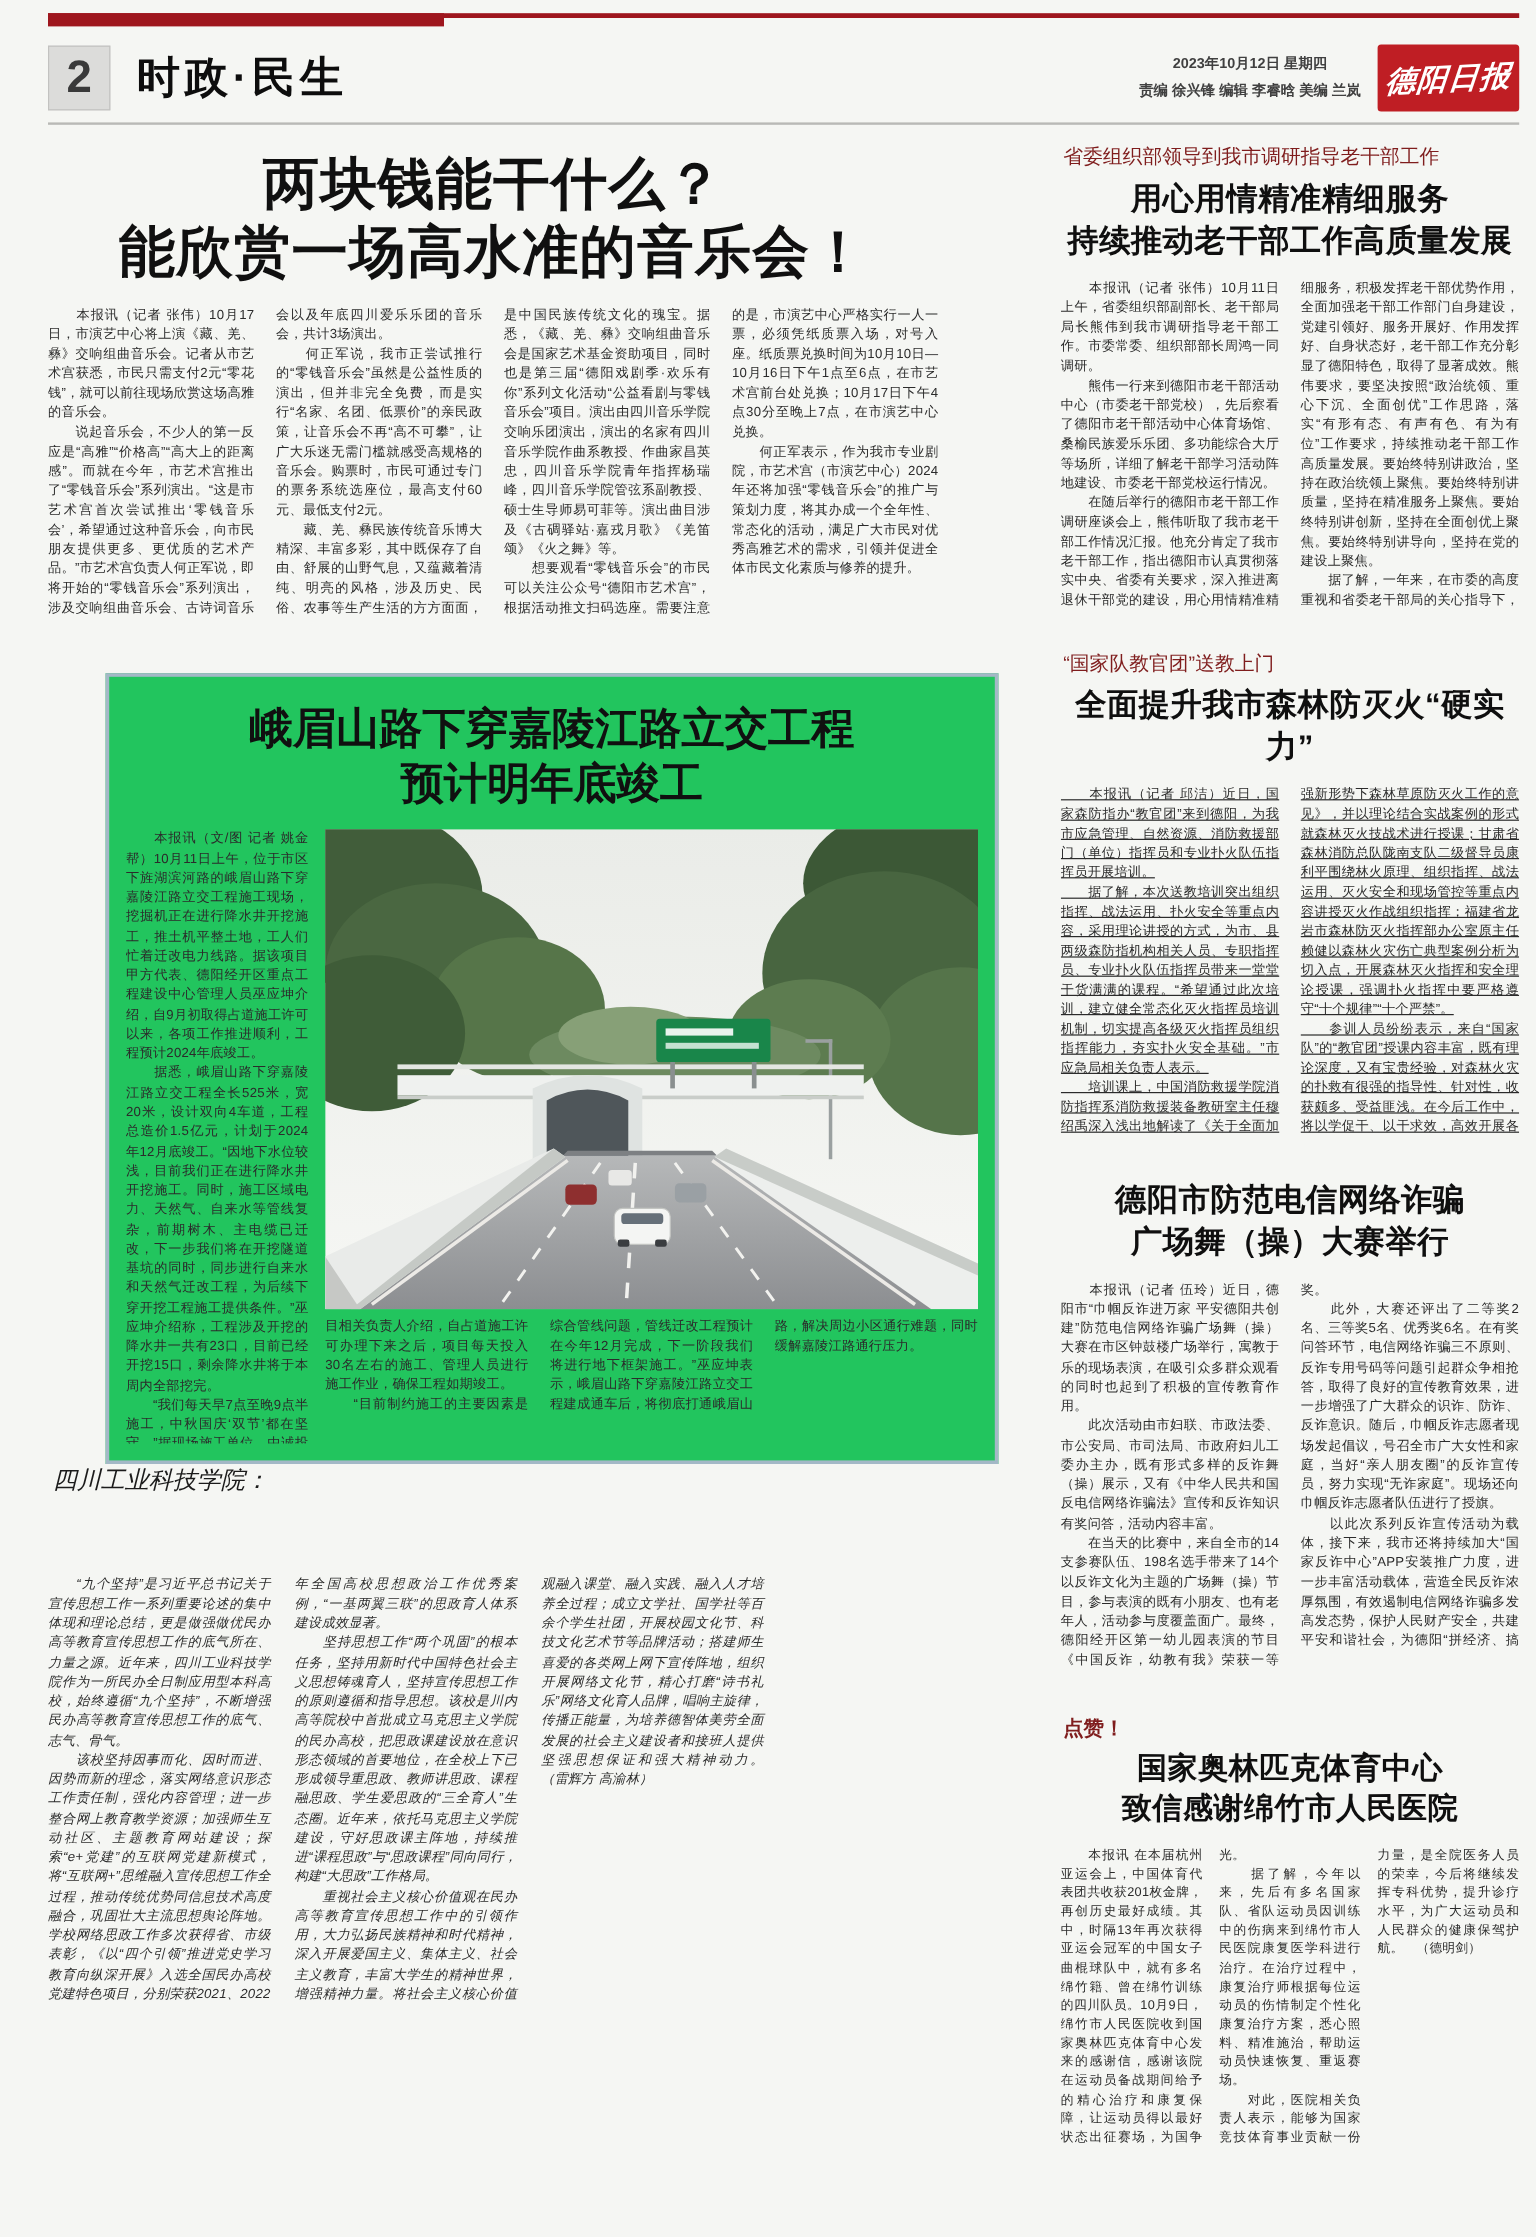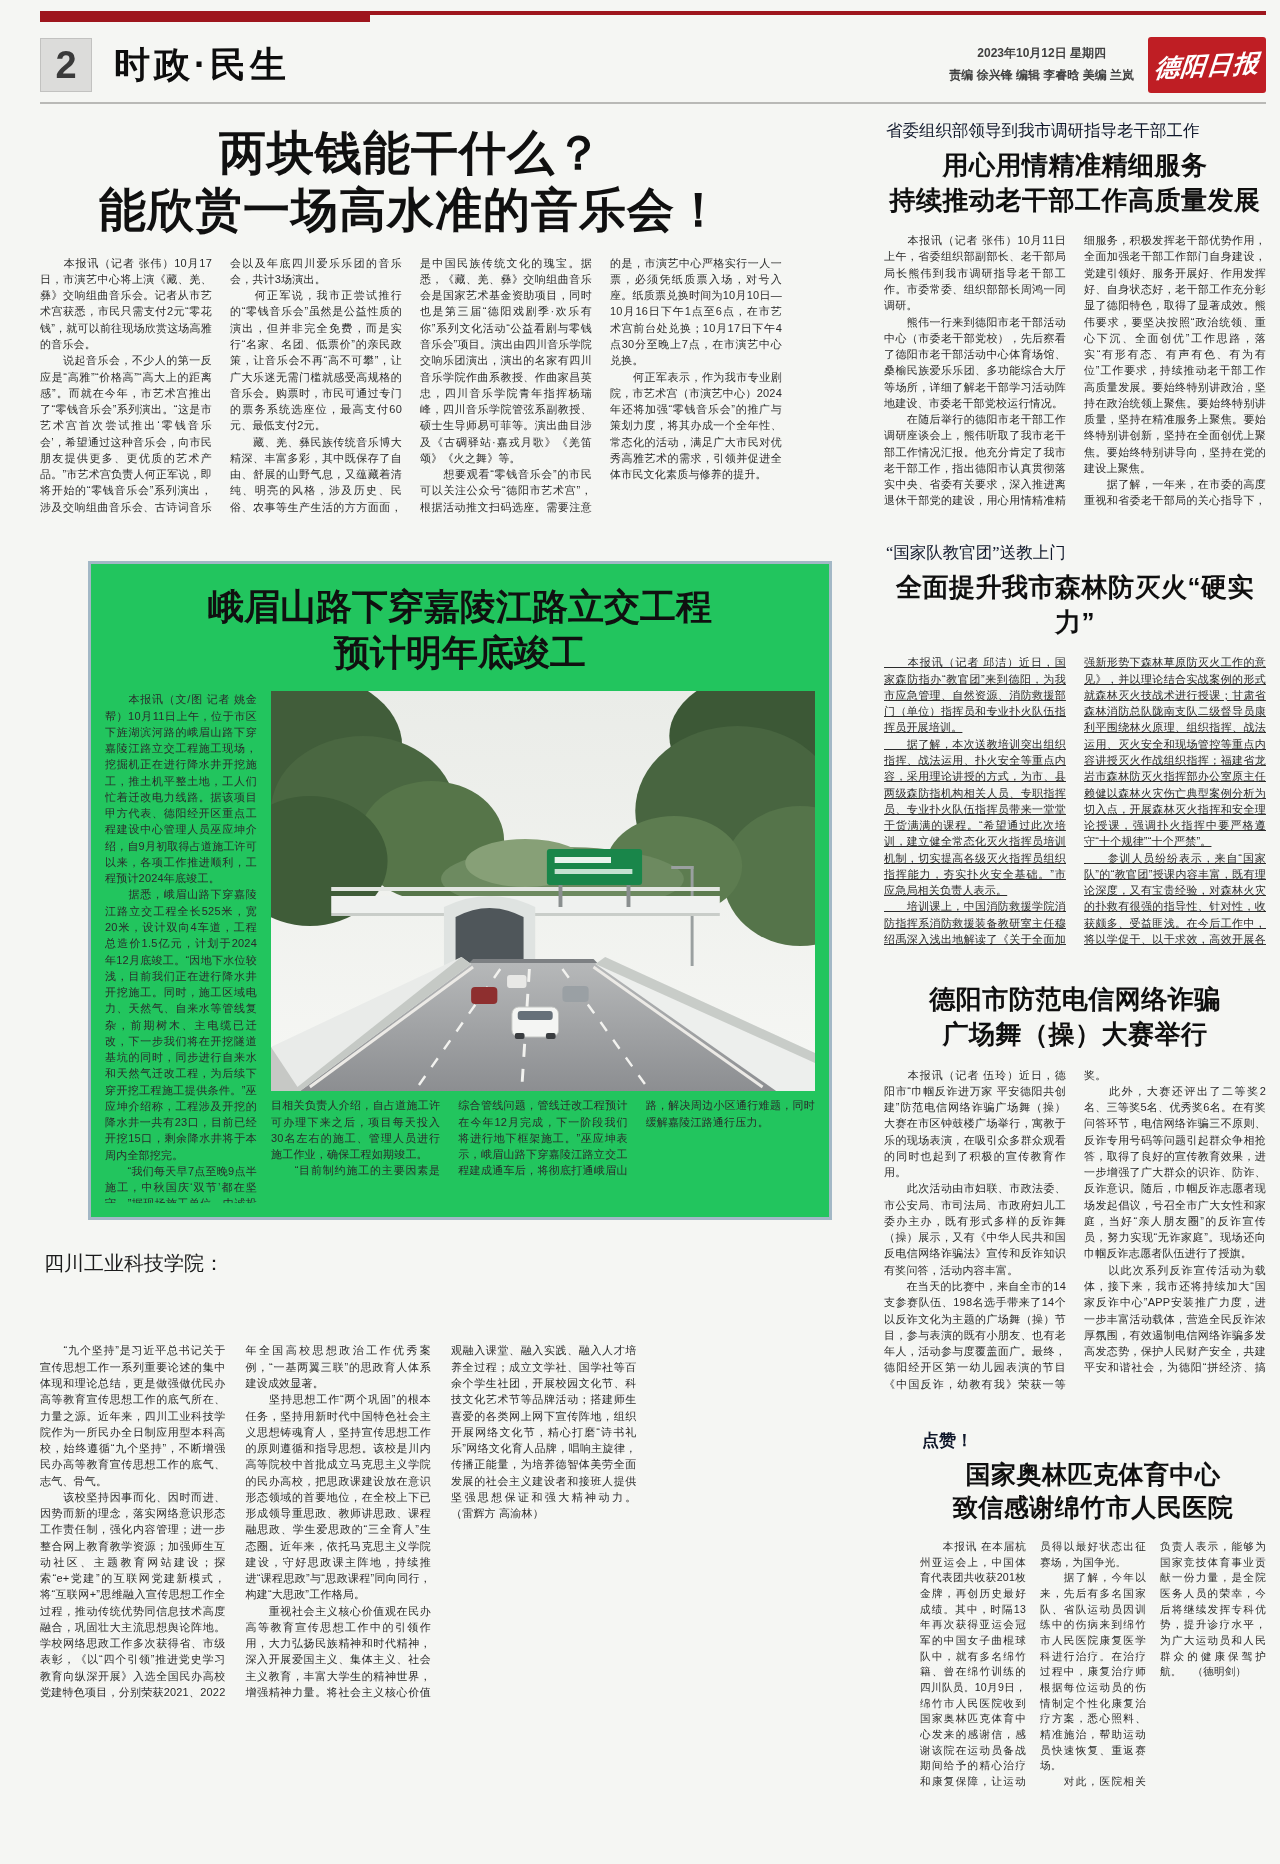--- a/index.html
+++ b/index.html
@@ -41,34 +41,34 @@
      background:#22c55e;padding:12px 14px 14px;}
   .boxart h2{margin:8px 0 2px;text-align:center;font-size:36px;line-height:1.3;font-weight:900;color:#101010;}
   .boxrow{display:flex;gap:14px;margin-top:14px;}
   .boxleft{width:152px;flex:none;height:512px;}
   .boxright{flex:1;min-width:0;}
   .render{width:100%;height:400px;display:block;}
   .caption{font-family:"DejaVu Serif",serif;font-style:italic;font-size:12.5px;color:#2e2e2e;
      text-align:right;padding:4px 6px 2px 0;}
   .boxbottom{margin-top:6px;height:96px;column-count:3;column-gap:18px;}
   
-  .college{margin-top:30px;width:802px;}
+  .college{width:802px;font-style:italic;}
   .college .kick{font-size:20px;color:#1b1b1b;margin:0 0 4px 4px;}
   .college h2{margin:0 0 0 4px;font-size:32px;line-height:1.35;font-weight:900;color:#101010;}
   .college .bt{margin-top:18px;height:372px;column-count:4;column-gap:20px;}
   
-  .rart .kick{font-size:16.5px;color:#0f172a;margin:0 0 6px 2px;font-weight:400;font-family:Liberation Serif, serif;}
+  .rart .kick{font-size:16.5px;color:#7f1d1d;margin:0 0 6px 2px;font-weight:400;}
   .rart h2{margin:0;font-size:26px;line-height:1.35;font-weight:900;color:#0f0f0f;letter-spacing:.5px;text-align:center;}
   .rart .bt{margin-top:14px;column-count:2;column-gap:18px;}
   .cadres .bt{height:284px;}
   .forest{margin-top:26px;}
   .forest .bt{height:300px;text-decoration:underline;}
   .fraud{margin-top:28px;}
   .fraud .bt{height:336px;}
-  .hospital{margin-top:26px;margin-left:36px;}
+  .hospital{margin-top:26px;}
   .hospital .kick{font-weight:700;font-size:17px;}
   .hospital h2{font-size:25px;}
   .hospital .bt{column-count:3;column-gap:14px;height:260px;font-size:10.6px;}
 </style>
 </head>
 <body>
 
 <div class="page">
 
   <div class="topbar">

